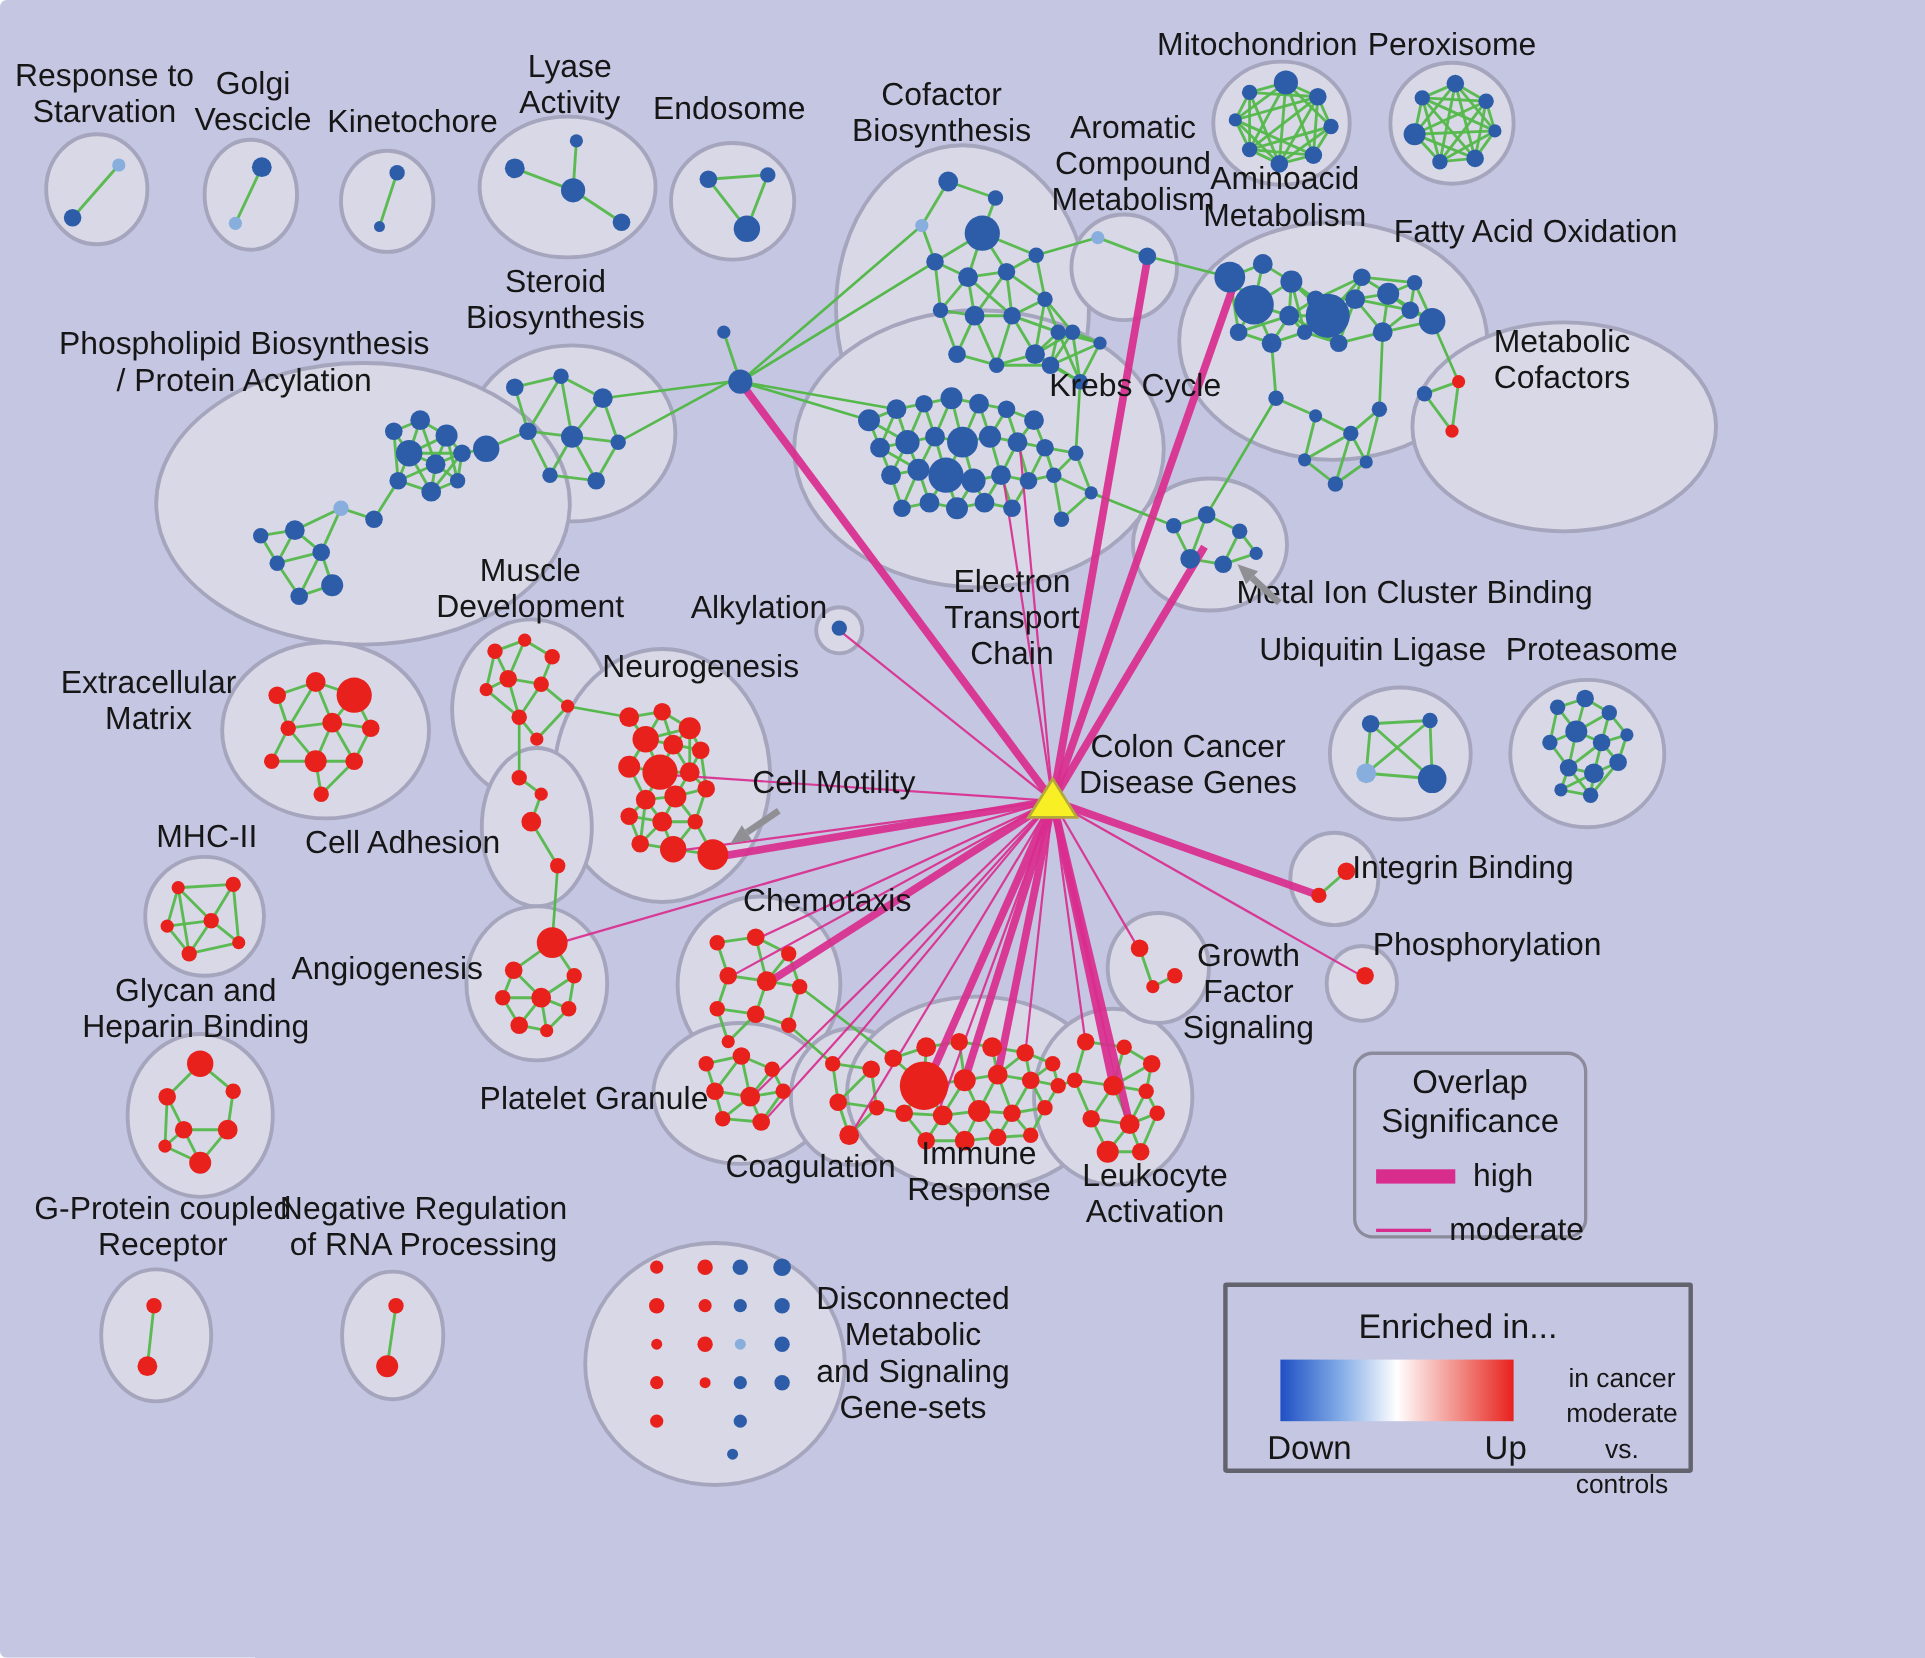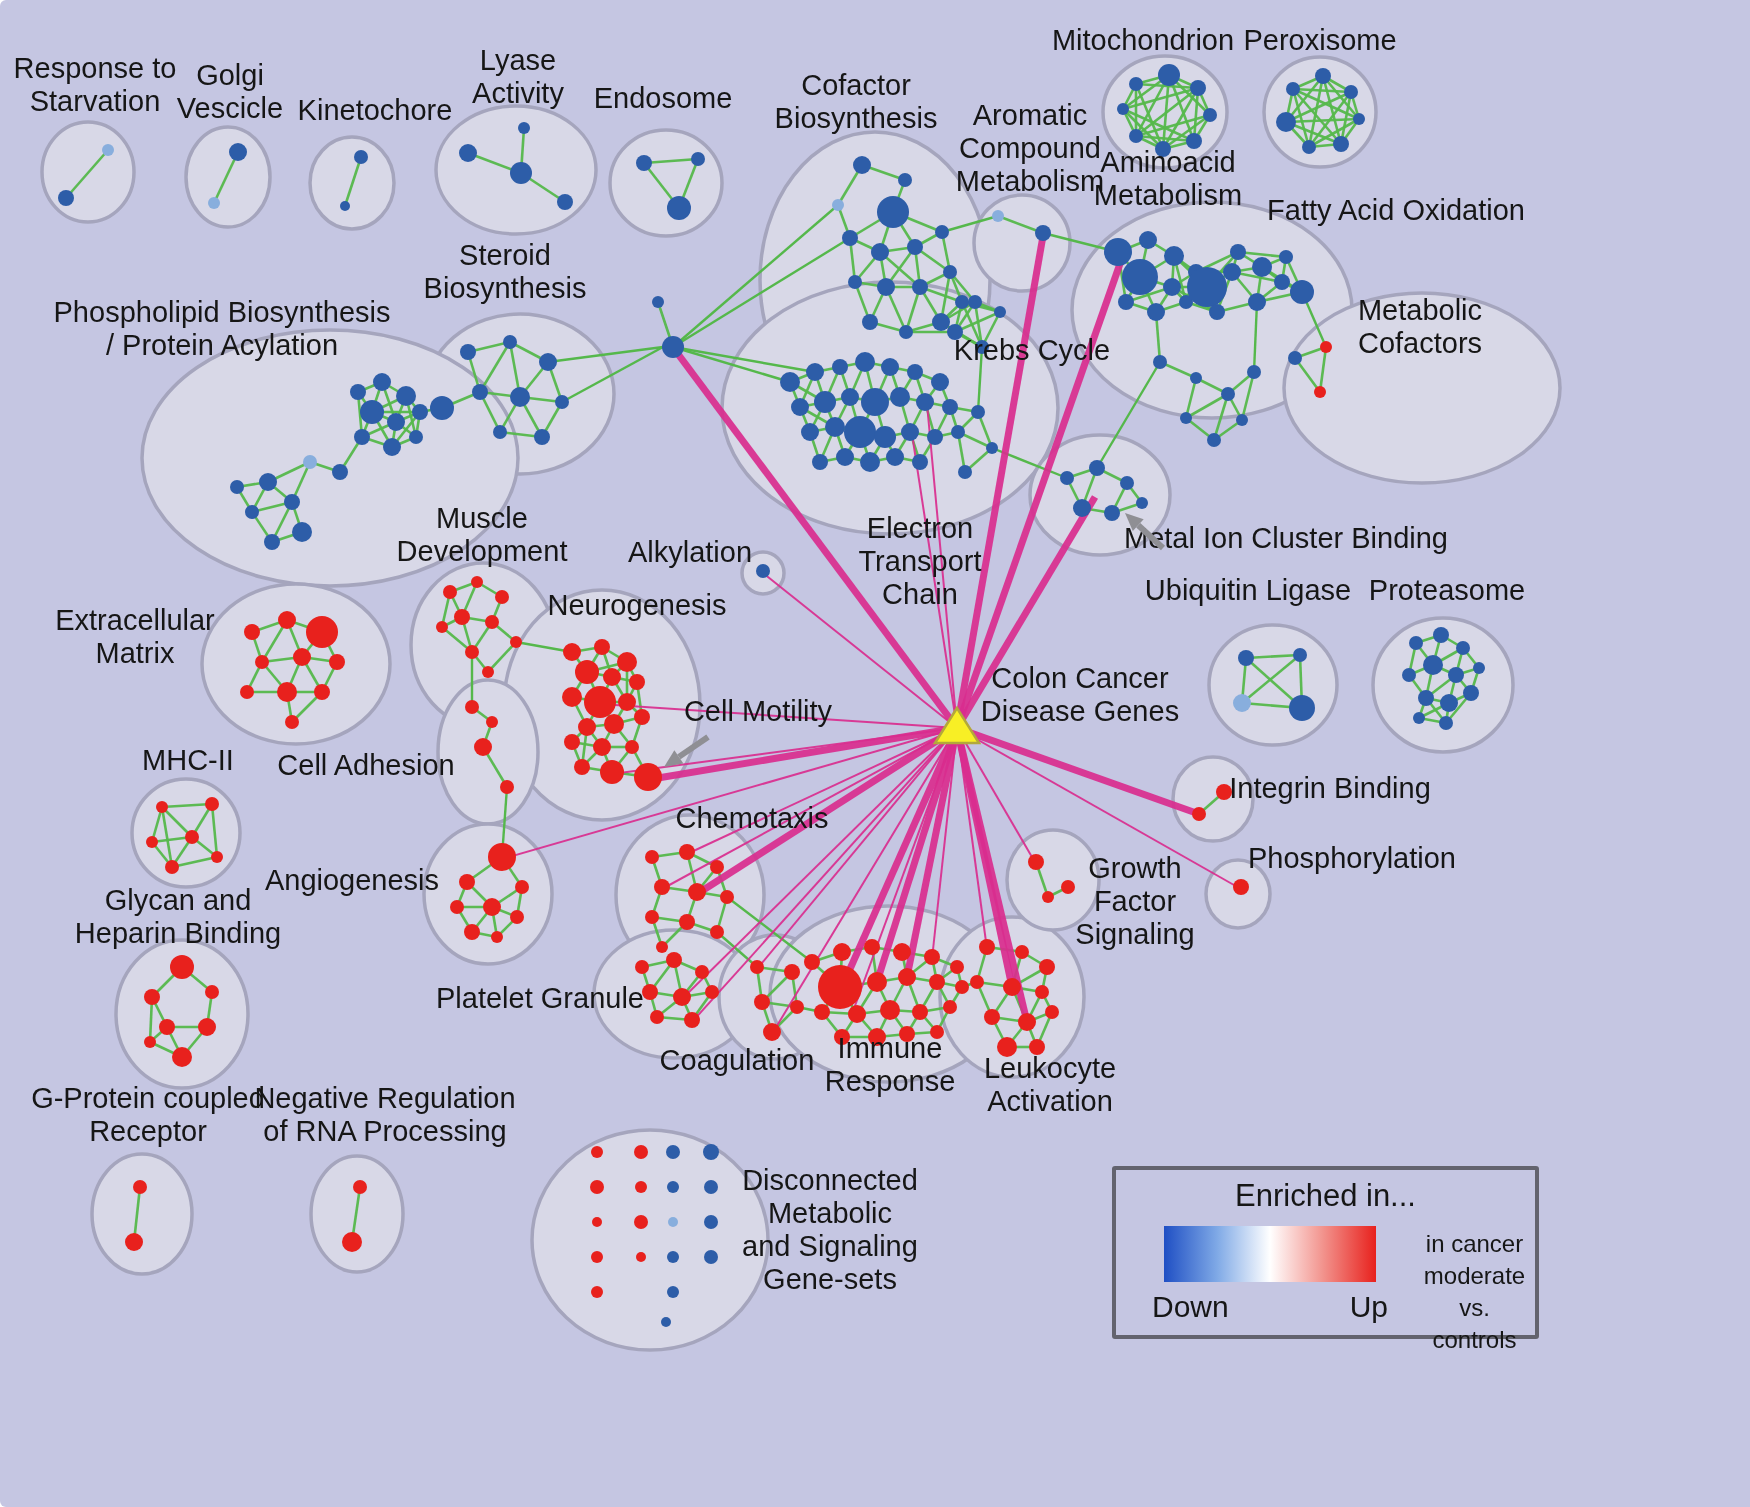--- a/index.html
+++ b/index.html
@@ -10,21 +10,21 @@
   .clabel{font-size:29px;font-weight:500;fill:#161616;font-family:"Liberation Sans",sans-serif;}
   .legend-sig{position:absolute;left:1230px;top:956px;width:213px;height:170px;
       border:3.5px solid #8b8b9b;border-radius:18px;box-sizing:border-box;color:#161616;}
   .leg-title{text-align:center;font-size:30px;font-weight:500;margin-top:8px;line-height:35px;}
   .leg-row{display:flex;align-items:center;margin:16px 0 0 18px;}
   .line-high{width:72px;height:13px;background:var(--magenta);display:inline-block;}
   .line-moderate{width:72px;height:3px;background:var(--magenta);display:inline-block;}
   .leg-label{margin-left:16px;font-size:29px;}
   .legend-enr{position:absolute;left:1112px;top:1166px;width:427px;height:173px;
       border:4px solid #63636e;border-radius:3px;box-sizing:border-box;color:#161616;}
-  .enr-title{text-align:center;font-size:31px;font-weight:500;margin-top:8px;}
+  .enr-title{text-align:center;font-size:31px;font-weight:500;margin-top:18px;}
   .enr-body{display:flex;margin-top:12px;}
   .enr-left{margin-left:48px;}
   .grad-bar{width:212px;height:56px;}
   .enr-axis{display:flex;justify-content:space-between;font-size:30px;margin-top:8px;
       width:236px;margin-left:-12px;font-weight:500;}
   .enr-note{font-size:24px;text-align:center;margin-left:26px;line-height:32px;margin-top:2px;}
 </style>
 </head>
 <body>
 
@@ -1002,20 +1002,34 @@
         <text x="385" y="1108" text-anchor="middle" class="clabel"><tspan x="385" dy="0">Negative Regulation</tspan><tspan x="385" dy="33">of RNA Processing</tspan></text>
         <text x="830" y="1190" text-anchor="middle" class="clabel"><tspan x="830" dy="0">Disconnected</tspan><tspan x="830" dy="33">Metabolic</tspan><tspan x="830" dy="33">and Signaling</tspan><tspan x="830" dy="33">Gene-sets</tspan></text>
         <text x="1080" y="688" text-anchor="middle" class="clabel"><tspan x="1080" dy="0">Colon Cancer</tspan><tspan x="1080" dy="33">Disease Genes</tspan></text>
         <line x1="1163" y1="548" x2="1138.2398118928636" y2="525.1945635855323" stroke="#8f8f94" stroke-width="6"></line>
         <polygon points="1125,513 1143.6596179308779,519.3102027442595 1132.8200058548493,531.078924426805" fill="#8f8f94"></polygon>
         <line x1="708" y1="737" x2="678.8720921705359" y2="756.8599371564528" stroke="#8f8f94" stroke-width="6"></line>
         <polygon points="664,767 674.3653975734038,750.2501184139925 683.378786767668,763.4697558989131" fill="#8f8f94"></polygon>
       </g>
     </svg>
 
+  <div class="legend-sig">
+    <div class="leg-title">
+      <div>Overlap</div>
+      <div>Significance</div>
+    </div>
+    <div class="leg-row">
+      <span class="line-high"></span>
+      <span class="leg-label">high</span>
+    </div>
+    <div class="leg-row">
+      <span class="line-moderate"></span>
+      <span class="leg-label">moderate</span>
+    </div>
+  </div>
 
   <div class="legend-enr">
     <div class="enr-title">Enriched in...</div>
     <div class="enr-body">
       <div class="enr-left">
         <div class="grad-bar" id="gradbar" style="background: linear-gradient(to right, rgb(31, 79, 196), rgb(127, 169, 230), rgb(255, 255, 255), rgb(242, 147, 141), rgb(232, 33, 29));"></div>
         <div class="enr-axis">
           <span>Down</span>
           <span>Up</span>
         </div>

